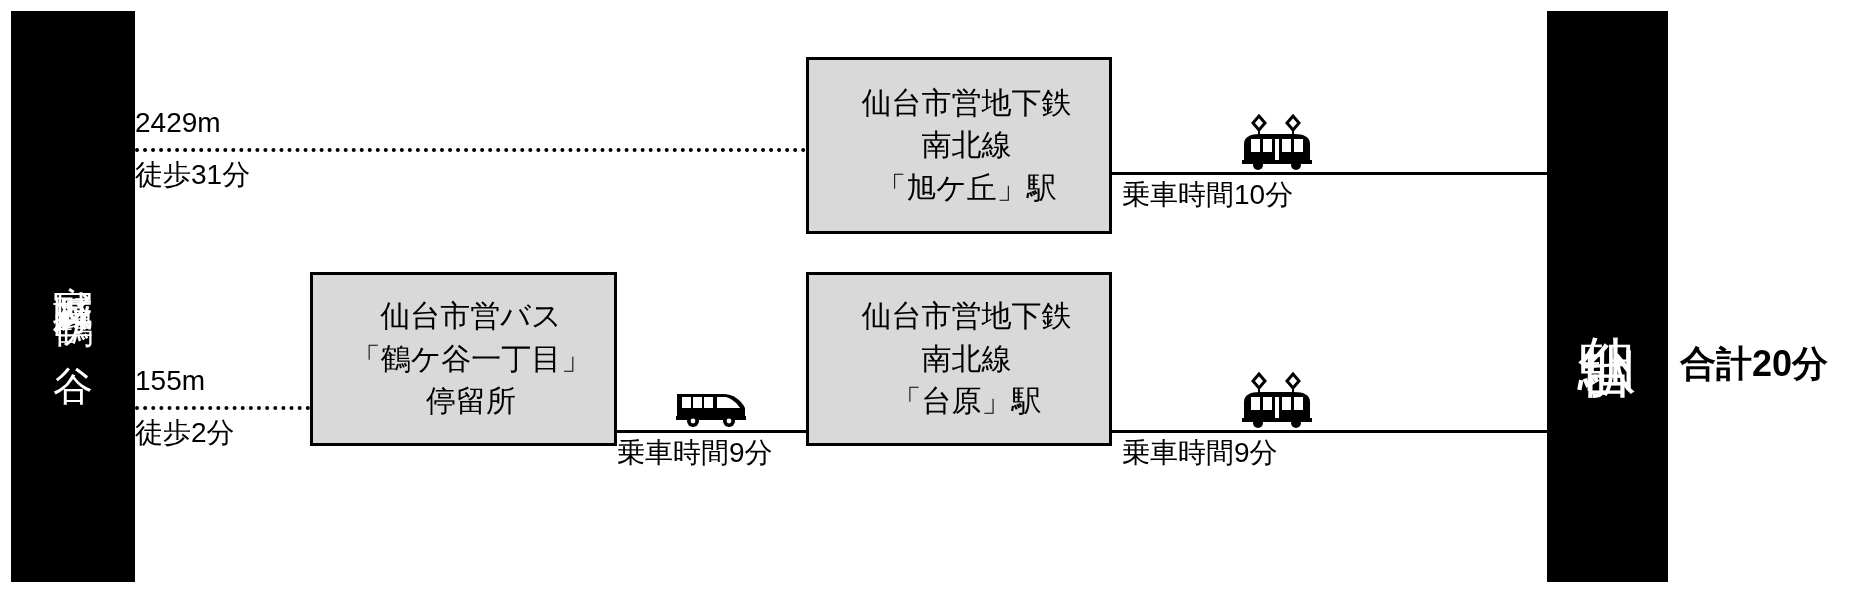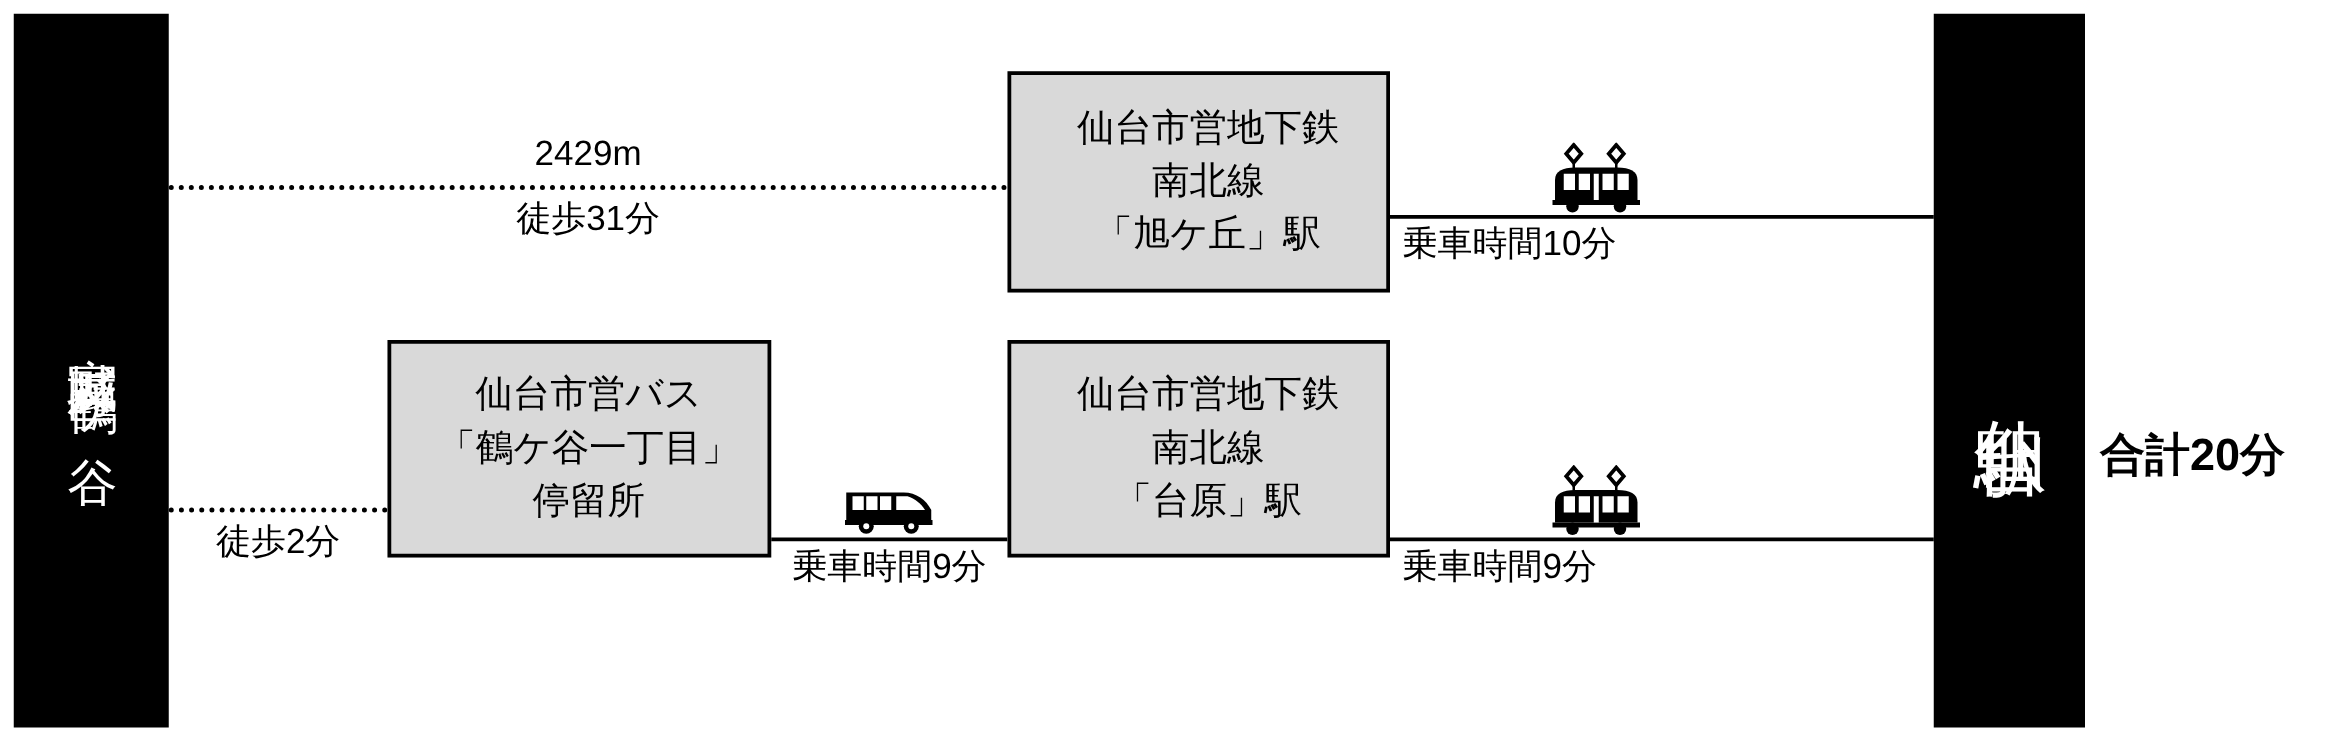--- a/index.html
+++ b/index.html
@@ -80,21 +80,21 @@
   .walk-rule {
     position: absolute;
     left: 0;
     width: 100%;
     border-top: 4px dotted #000000;
     height: 0;
   }
   .seg-label {
     position: absolute;
     width: 100%;
-    text-align: center;
+    text-align: left;
     font-size: 28px;
     line-height: 1.1;
     white-space: nowrap;
     color: #000000;
   }
 
   #walk-upper { left: 135px; top: 100px; width: 671px; height: 112px; }
   #walk-upper .walk-rule { top: 48px; }
   #walk-upper .label-above { top: 8px; }
   #walk-upper .label-below { top: 60px; }
@@ -189,20 +189,21 @@
           <circle cx="24" cy="51" r="5"></circle>
           <circle cx="62" cy="51" r="5"></circle>
         </g>
       </svg>
     </div>
     <div class="ride-rule"></div>
     <div class="seg-label label-below">乗車時間10分</div>
   </div>
 
   <div class="walk-seg" id="walk-lower">
+    <div class="seg-label label-above">155m</div>
     <div class="walk-rule"></div>
     <div class="seg-label label-below">徒歩2分</div>
   </div>
 
   <div class="node-box" id="box-busstop">
     <div class="node-line">仙台市営バス</div>
     <div class="node-line">「鶴ケ谷一丁目」</div>
     <div class="node-line">停留所</div>
   </div>
 

